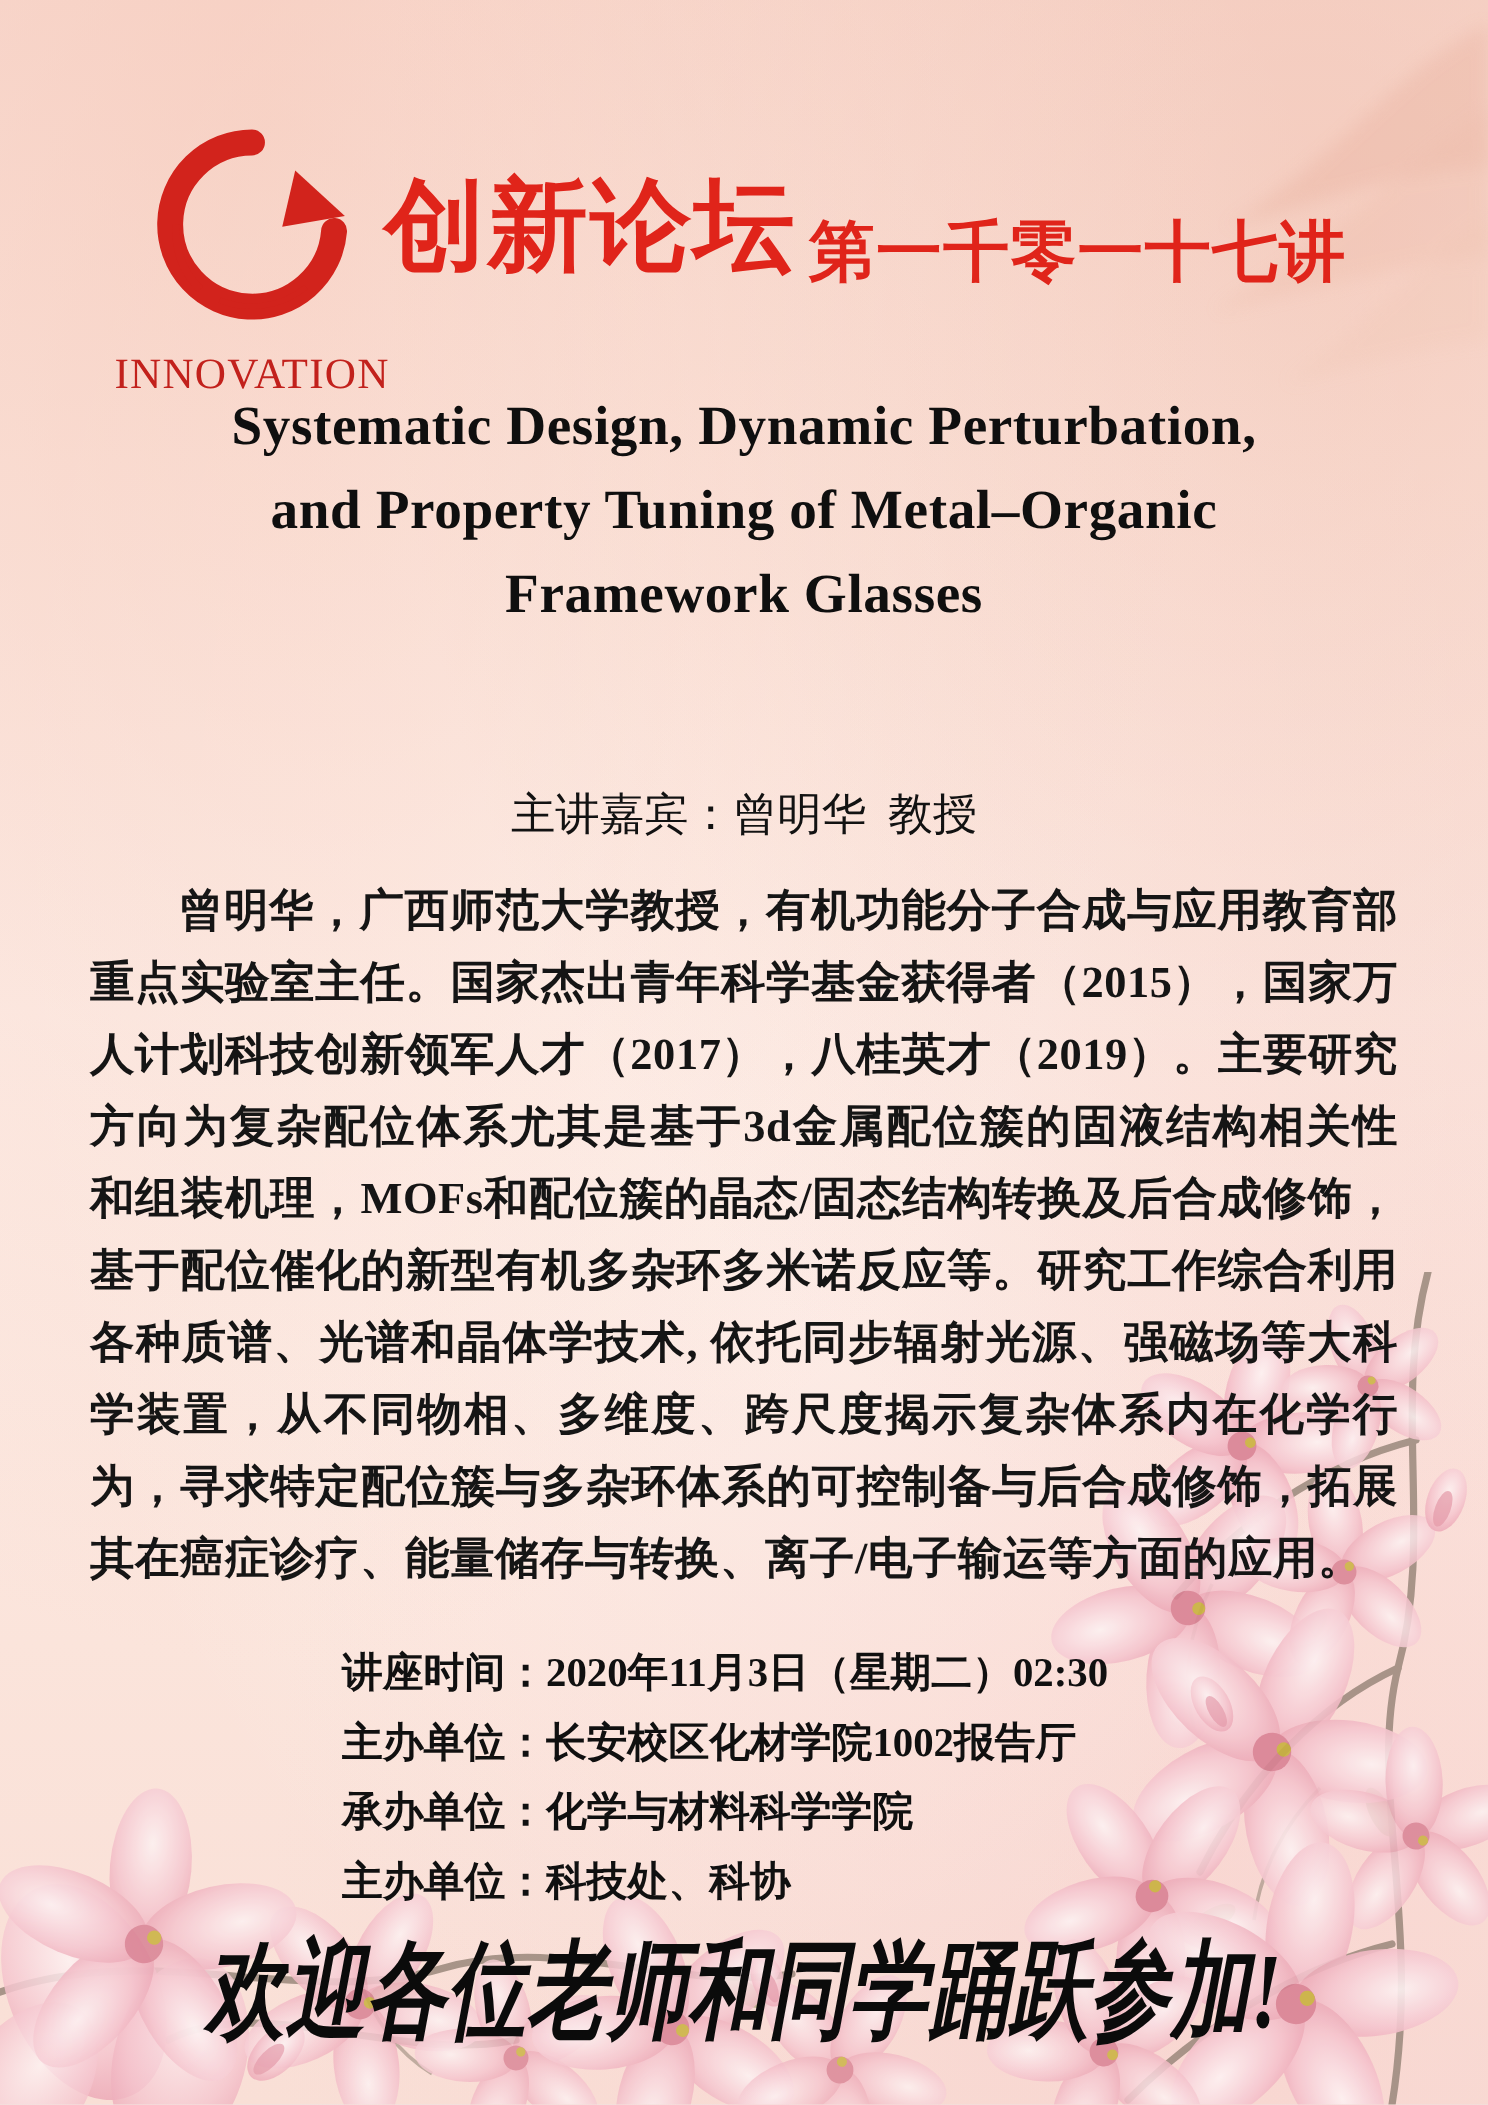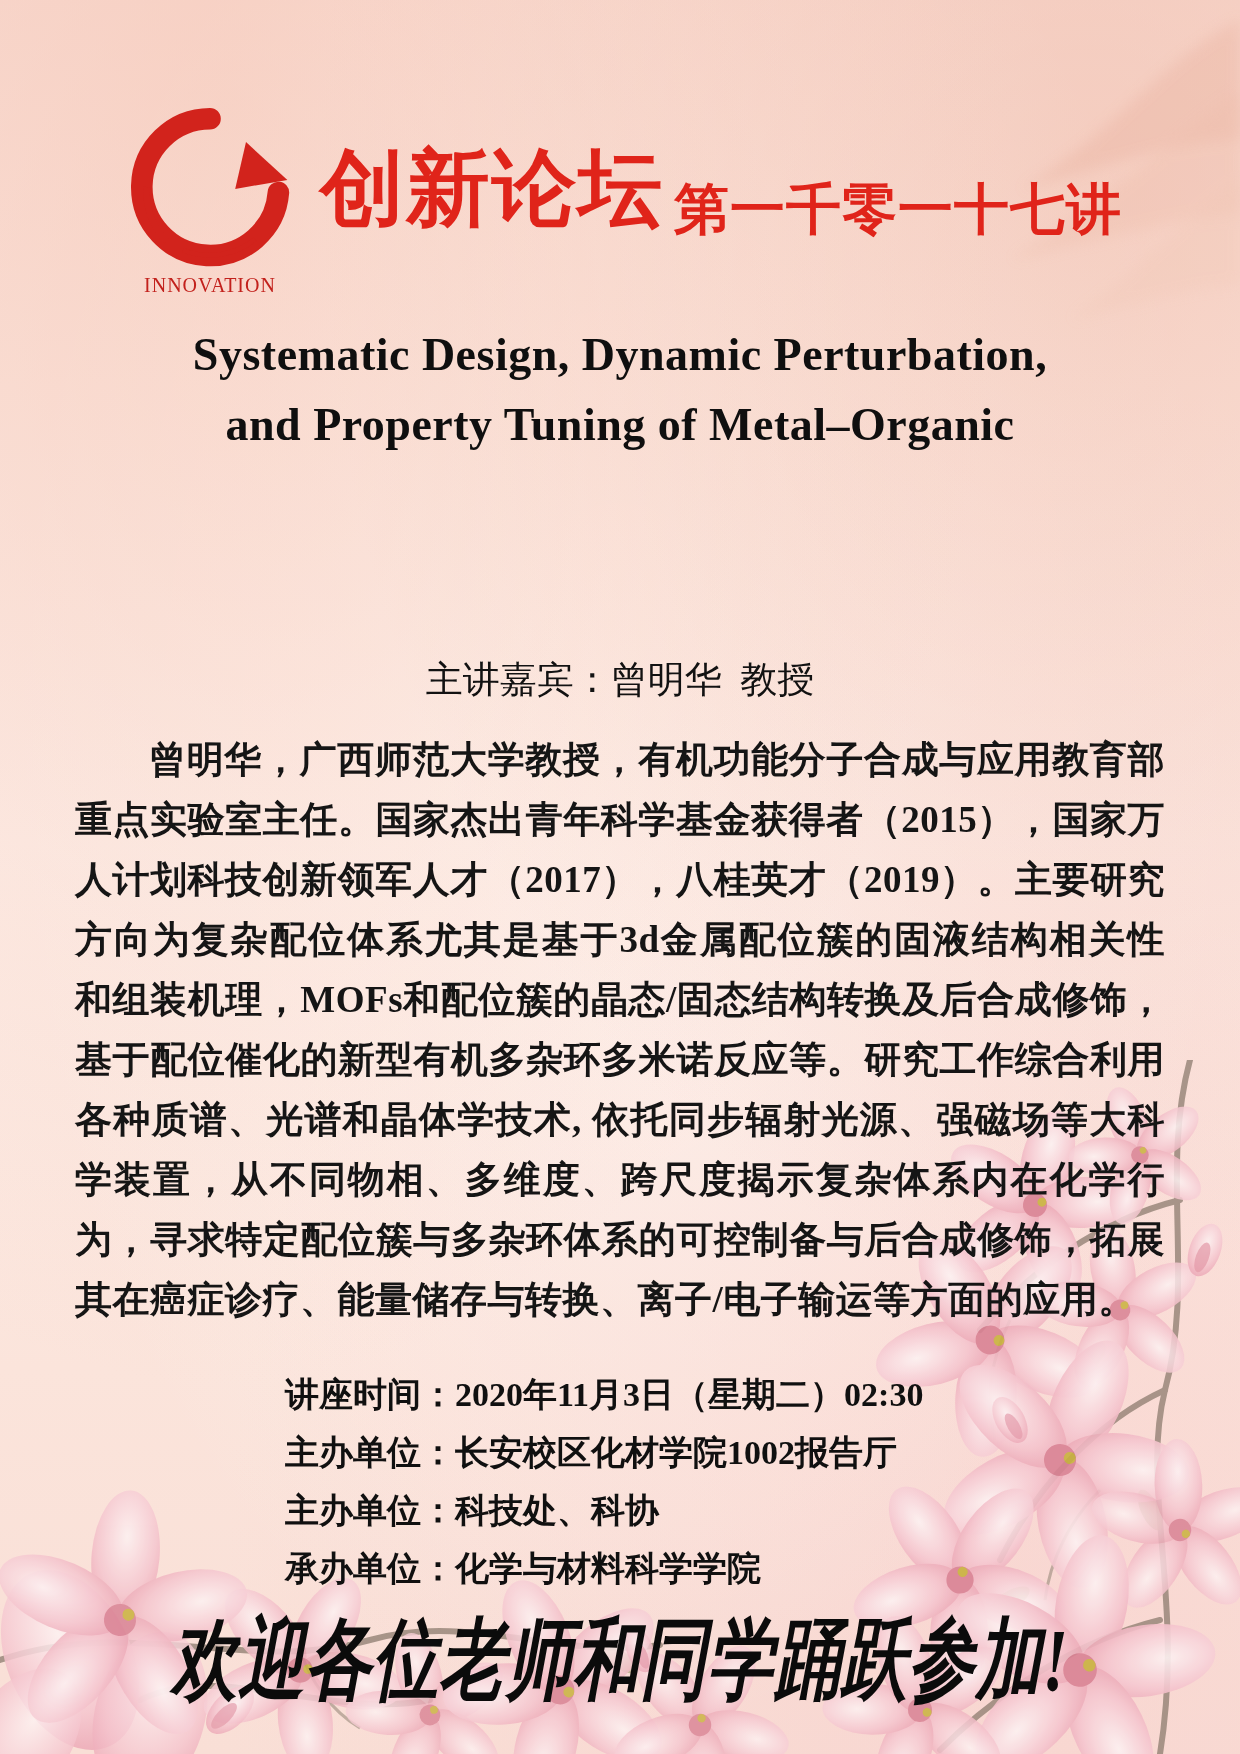--- a/index.html
+++ b/index.html
@@ -16,21 +16,21 @@
       radial-gradient(ellipse at 82% 92%, rgba(247,205,203,.5), transparent 55%),
       linear-gradient(180deg,#f8dcd3 0%,#fbe6de 22%,#fdeee8 48%,#fbe4db 78%,#f9dfd6 100%);
   }
   .bg-art{position:absolute;pointer-events:none;}
   .mountains{right:0;top:0;width:560px;height:420px;opacity:.55;}
   .flowers{left:0;top:1060px;width:1240px;height:694px;}
 
   
   .logo-block{position:absolute;left:95px;top:104px;width:230px;text-align:center;z-index:5;}
   .logo-icon{display:block;margin:0 auto;}
-  .logo-text{color:#c2211c;font-size:20px;letter-spacing:1px;margin-top:2px;font-family:"Liberation Serif",serif;}
+  .logo-text{color:#c2211c;font-size:36px;letter-spacing:1px;margin-top:18px;font-family:"Liberation Serif",serif;}
   .forum-title{position:absolute;left:320px;top:146px;z-index:5;margin:0;
     font-family:"Liberation Sans","DejaVu Sans",sans-serif;
     font-weight:bold;font-size:84px;line-height:1;color:#e0241a;letter-spacing:2px;}
   .lecture-no{position:absolute;left:674px;top:182px;z-index:5;
     font-family:"Liberation Sans","DejaVu Sans",sans-serif;
     font-weight:bold;font-size:55px;line-height:1;color:#e0241a;letter-spacing:1px;text-align:right;}
 
   
   .en-title{position:absolute;left:0;top:320px;width:100%;z-index:5;margin:0;
     text-align:center;font-weight:bold;color:#0f0f0f;
@@ -152,30 +152,31 @@
     </svg>
     <div class="logo-text">INNOVATION</div>
   </div>
 
   <h1 class="forum-title">创新论坛</h1>
   <div class="lecture-no">第一千零一十七讲</div>
 
   <h2 class="en-title">
     <span>Systematic Design, Dynamic Perturbation,</span>
     <span>and Property Tuning of Metal–Organic</span>
+    <span>Framework Glasses</span>
   </h2>
 
   <div class="speakers">
     <div>主讲嘉宾：曾明华  教授</div>
   </div>
 
   <p class="bio">曾明华，广西师范大学教授，有机功能分子合成与应用教育部重点实验室主任。国家杰出青年科学基金获得者（2015），国家万人计划科技创新领军人才（2017），八桂英才（2019）。主要研究方向为复杂配位体系尤其是基于3d金属配位簇的固液结构相关性和组装机理，MOFs和配位簇的晶态/固态结构转换及后合成修饰，基于配位催化的新型有机多杂环多米诺反应等。研究工作综合利用各种质谱、光谱和晶体学技术, 依托同步辐射光源、强磁场等大科学装置，从不同物相、多维度、跨尺度揭示复杂体系内在化学行为，寻求特定配位簇与多杂环体系的可控制备与后合成修饰，拓展其在癌症诊疗、能量储存与转换、离子/电子输运等方面的应用。</p>
 
   <div class="details">
     <div class="row"><span>讲座时间：</span><span>2020年11月3日（星期二）02:30</span></div>
     <div class="row"><span>主办单位：</span><span>长安校区化材学院1002报告厅</span></div>
+    <div class="row"><span>承办单位：</span><span>化学与材料科学学院</span></div>
     <div class="row"><span>主办单位：</span><span>科技处、科协</span></div>
-    <div class="row"><span>承办单位：</span><span>化学与材料科学学院</span></div>
   </div>
 
   <p class="welcome">欢迎各位老师和同学踊跃参加!</p>
 
 </div>
 
 </body></html>

